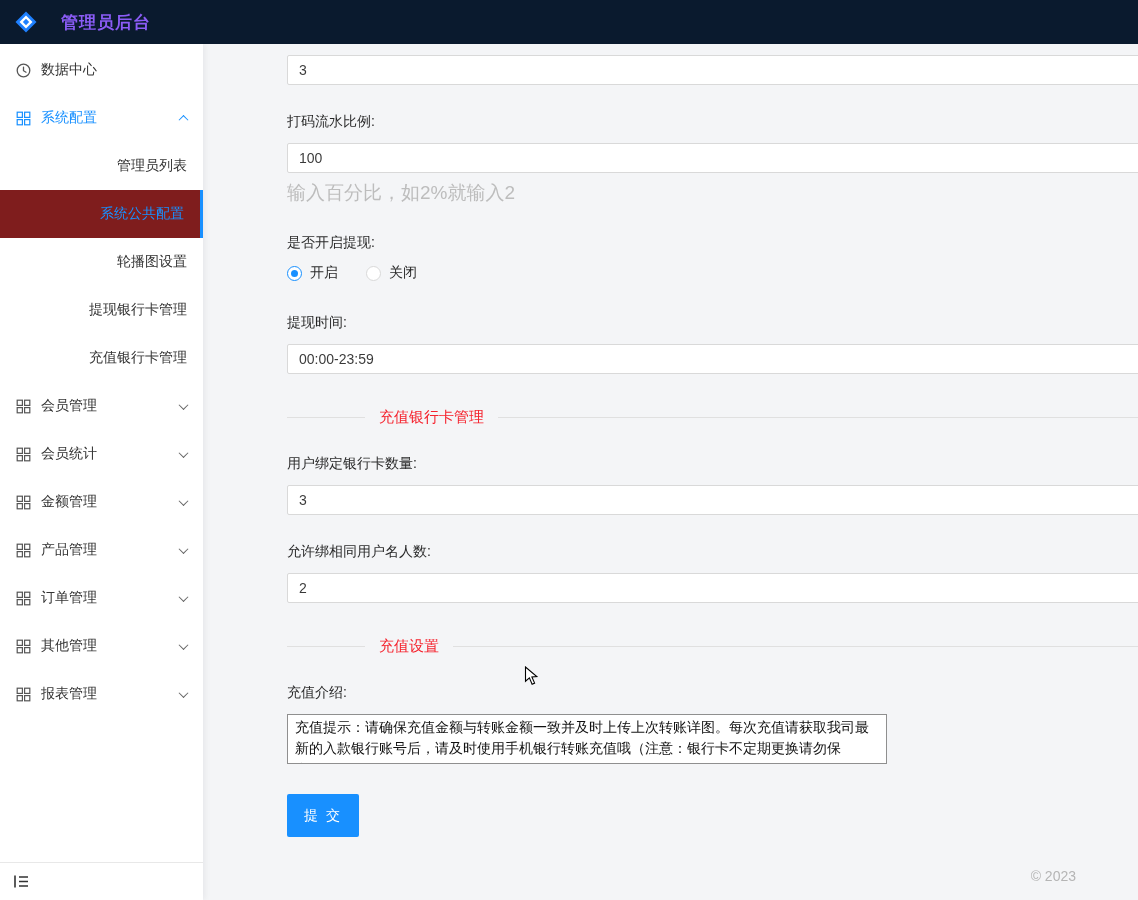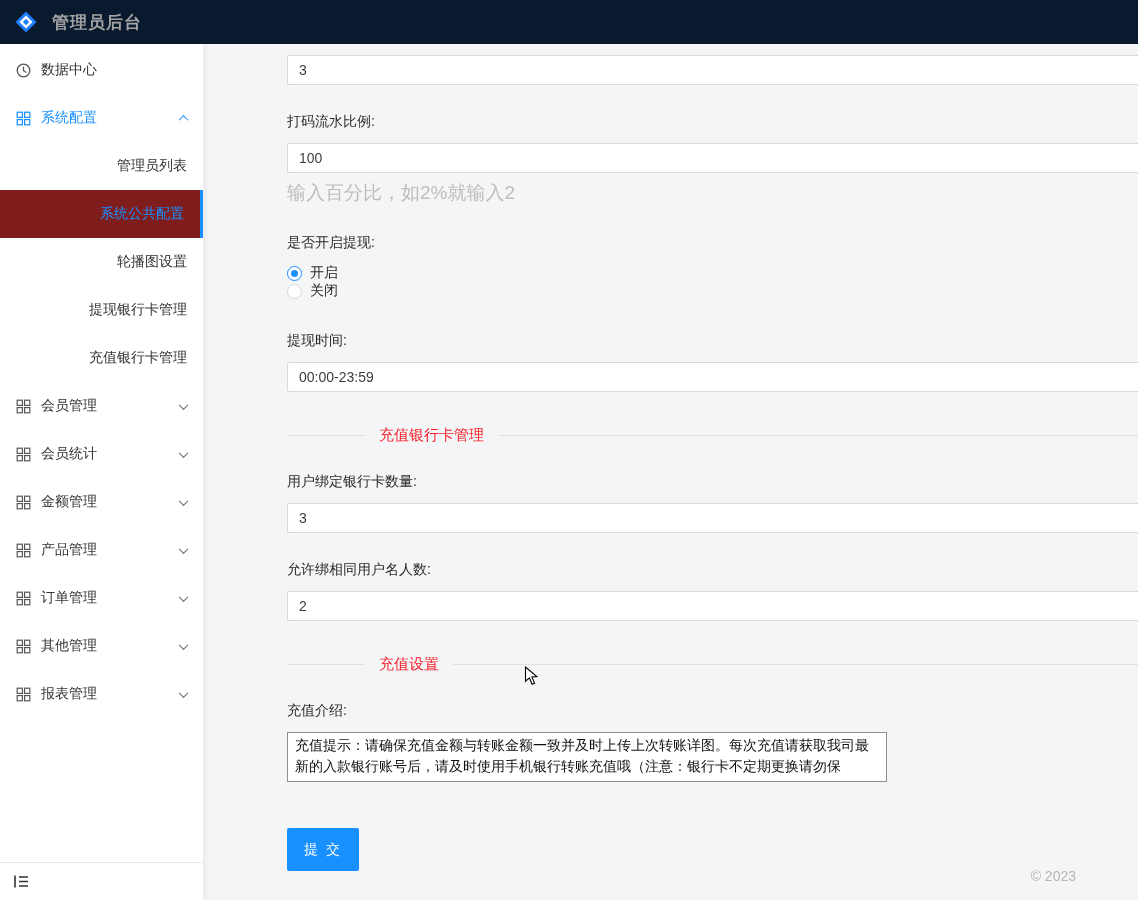--- a/index.html
+++ b/index.html
@@ -9,21 +9,21 @@
     font-family:"Liberation Sans","DejaVu Sans",sans-serif;
     font-size:14px; color:rgba(0,0,0,.85);
     background:#f4f5f7; position:relative;
   }
   
   .header {
     height:44px; background:#0a1a2e; display:flex; align-items:center;
     padding:0 14px; position:relative; z-index:5;
   }
   .logo { width:24px; height:24px; display:inline-flex; }
-  .app-title { color:#a3a3a3; font-size:17px; font-weight:700; margin-left:14px; letter-spacing:1px; }
+  .app-title { color:#8b5cf6; font-size:17px; font-weight:700; margin-left:23px; letter-spacing:1px; }
 
   
   .layout { display:flex; height:856px; }
   .sider {
     width:203px; background:#fff; position:relative; z-index:2;
     box-shadow:2px 0 6px rgba(0,21,41,.06); flex:0 0 203px;
   }
   .menu { padding-top:2px; }
   .menu-item {
     height:48px; display:flex; align-items:center; padding:0 16px;
@@ -56,21 +56,21 @@
   .ant-input {
     display:block; width:calc(100% + 4px); height:30px; background:#fff;
     border:1px solid #d9d9d9; border-radius:2px; padding:0 11px;
     font-size:14px; color:rgba(0,0,0,.78); outline:none;
     font-family:"Liberation Sans","DejaVu Sans",sans-serif;
   }
   .form-item { margin-bottom:28px; }
   .help { margin-top:7px; font-size:19px; color:#bdbdbd; }
   .mb-lg { margin-bottom:32px; }
 
-  .radio-group { display:flex; align-items:flex-start; margin-top:2px;flex-direction:column; }
+  .radio-group { display:flex; align-items:flex-start; margin-top:2px; }
   .radio { display:inline-flex; align-items:center; margin-right:28px; cursor:pointer; }
   .rdot {
     width:15px; height:15px; border-radius:50%; border:1px solid #d9d9d9;
     background:#fff; margin-right:8px; position:relative; flex:0 0 15px;
   }
   .rdot.checked { border-color:#1890ff; }
   .rdot.checked::after {
     content:""; position:absolute; left:3px; top:3px; right:3px; bottom:3px;
     border-radius:50%; background:#1890ff;
   }
@@ -286,21 +286,21 @@
       <label class="form-label">允许绑相同用户名人数:</label>
       <input class="ant-input" value="2" style="">
     </div>
 
     <div class="divider">
       <span class="dline left"></span>
       <span class="dtext">充值设置</span>
       <span class="dline right"></span>
     </div>
 
-    <div class="form-item" style="margin-bottom:16px;">
+    <div class="form-item" style="margin-bottom:0;">
       <label class="form-label">充值介绍:</label>
       <textarea class="intro-textarea" style="">充值提示：请确保充值金额与转账金额一致并及时上传上次转账详图。每次充值请获取我司最新的入款银行账号后，请及时使用手机银行转账充值哦（注意：银行卡不定期更换请勿保存）。</textarea>
     </div>
 
     <button class="submit-btn">提 交</button>
 
     <div class="copyright">© 2023</div>
   </main>
 </div>
 

